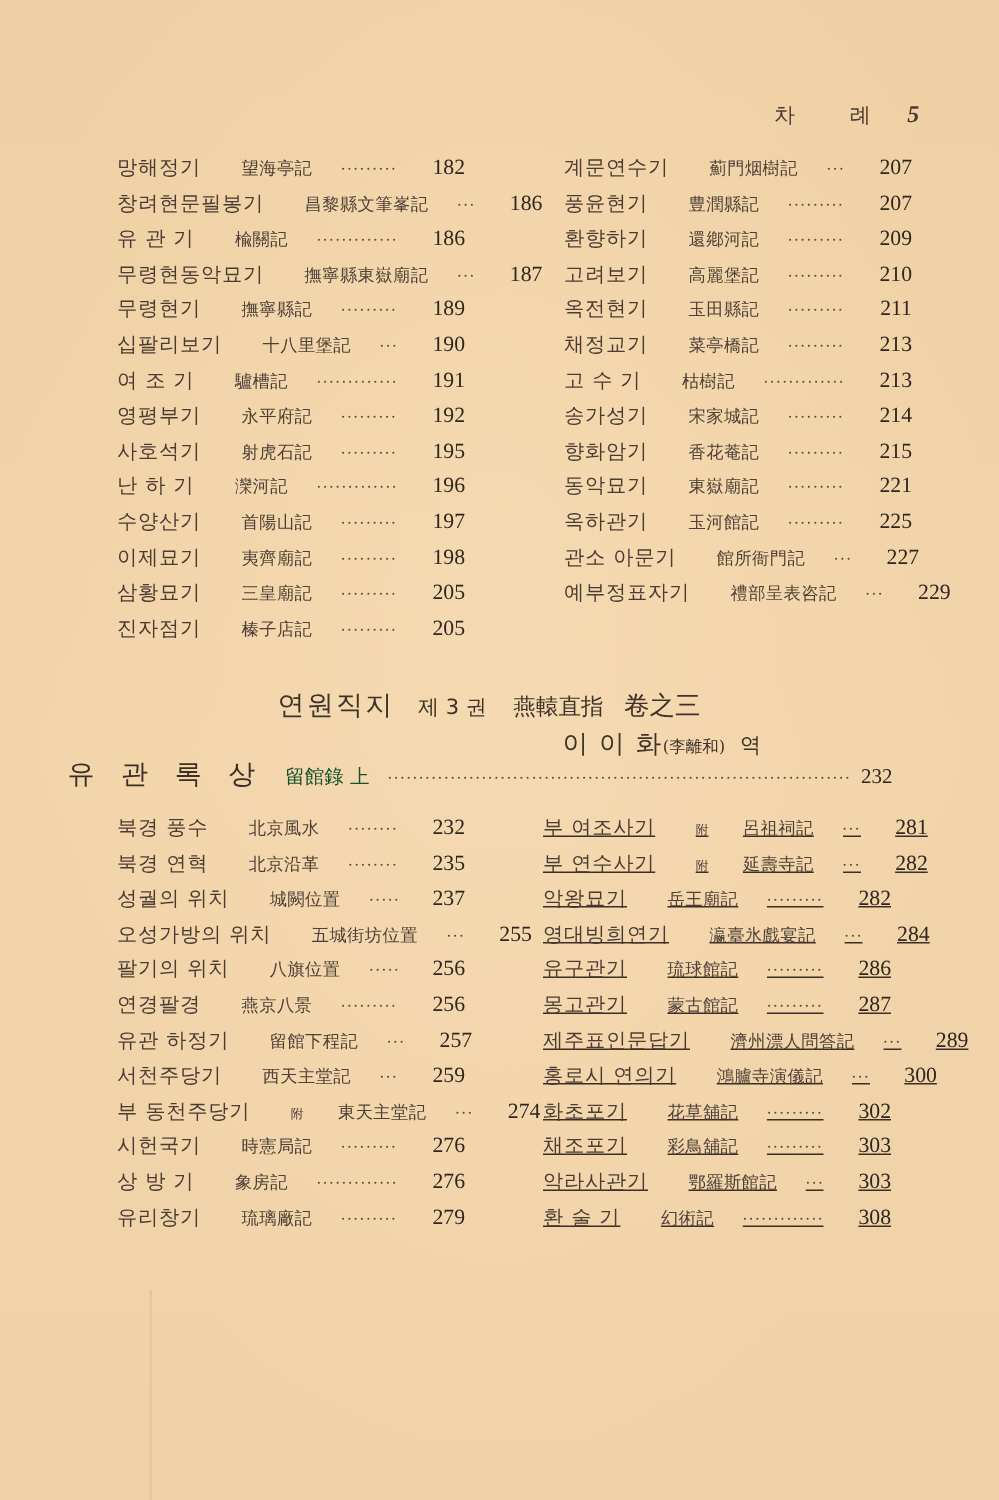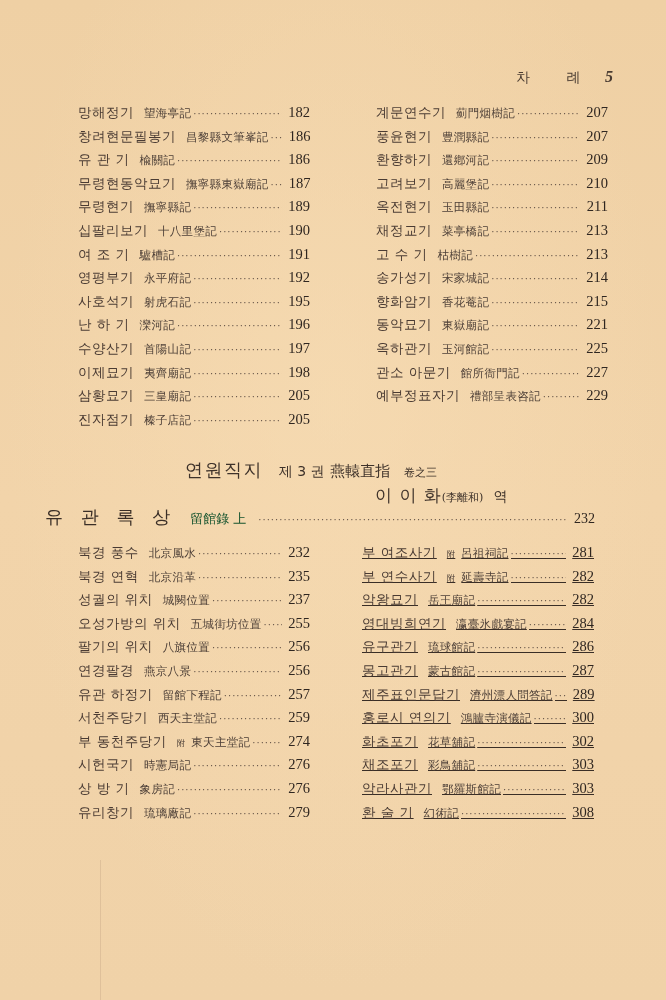--- a/index.html
+++ b/index.html
@@ -47,20 +47,21 @@
     .col-left-b { left: 78px; top: 541px; width: 232px; }
     .col-right-b { left: 362px; top: 541px; width: 232px; text-decoration: underline; }
 
     .entry {
       display: flex;
       align-items: baseline;
       height: 23.6px;
       white-space: nowrap;
       font-size: 13.5px;
       line-height: 23.6px;
+      gap: 17px;
     }
     .entry .ko {
       color: #4a3b33;
       font-family: "DejaVu Sans", sans-serif;
       font-size: 13.5px;
       margin-right: 10px;
       letter-spacing: 0.5px;
     }
     .entry .hanja {
       color: #4e4038;
@@ -103,28 +104,28 @@
     }
     .vol-heading .vh-ko {
       font-family: "DejaVu Sans", sans-serif;
       font-size: 18px;
       letter-spacing: 1.5px;
       margin-right: 10px;
     }
     .vol-heading .vh-vol {
       font-family: "DejaVu Sans", sans-serif;
       font-size: 14px;
-      margin-right: 0;
+      margin-right: 12px;
     }
     .vol-heading .vh-hanja {
       font-size: 15px;
       margin-right: 8px;
     }
     .vol-heading .vh-hanja2 {
-      font-size: 11px;
+      font-size: 17px;
     }
     .translator {
       position: absolute;
       top: 484px;
       left: 375px;
       font-size: 17px;
       color: #3e322a;
       white-space: nowrap;
     }
     .translator .tr-name {

